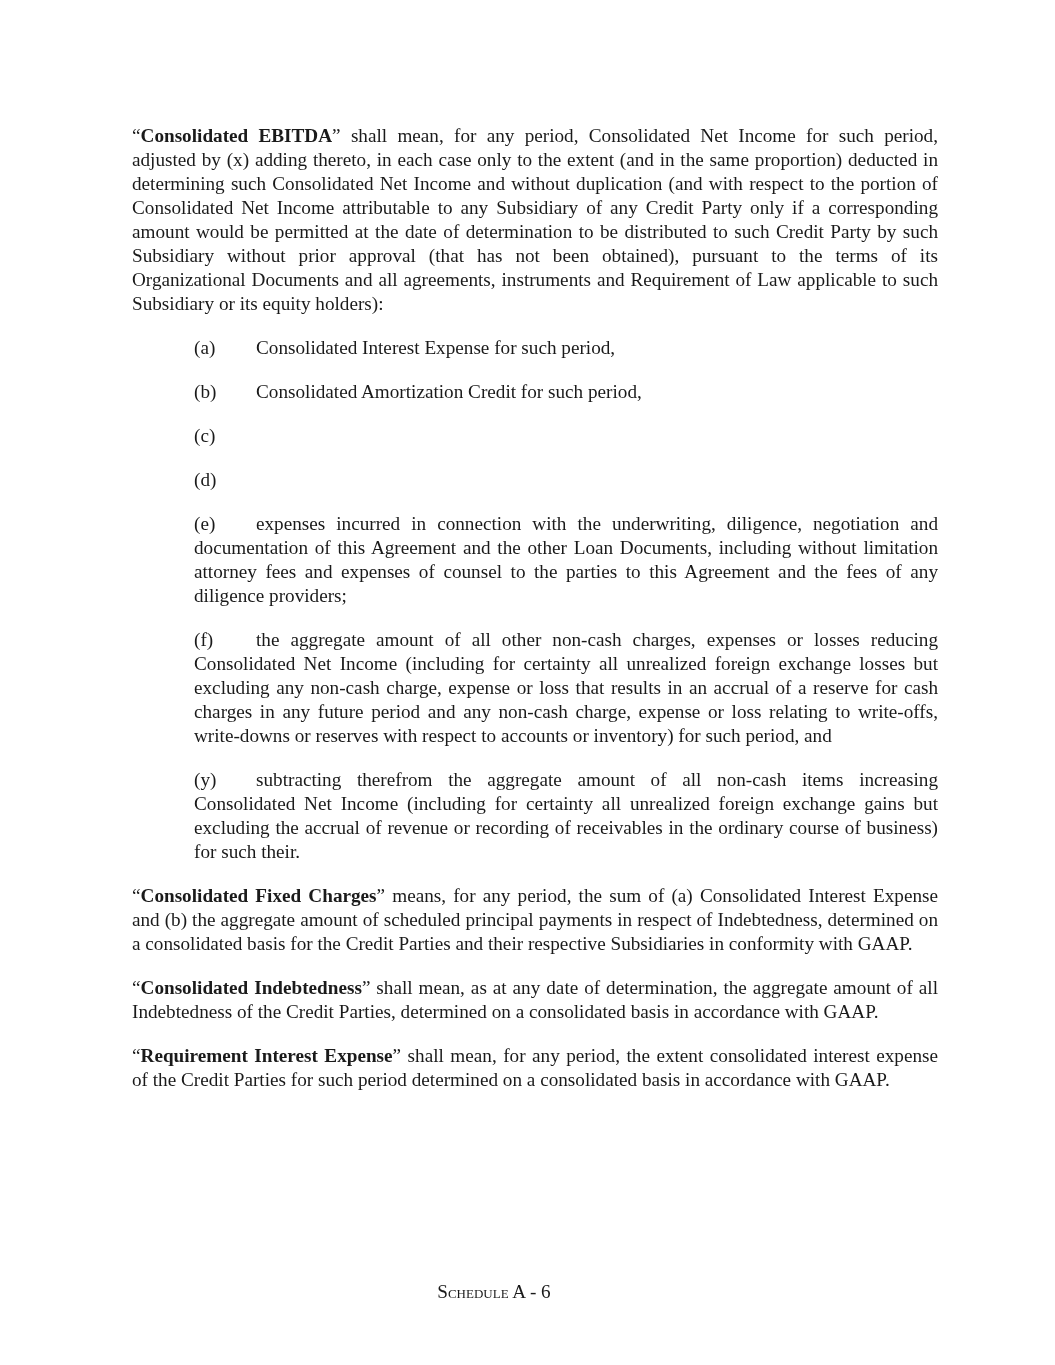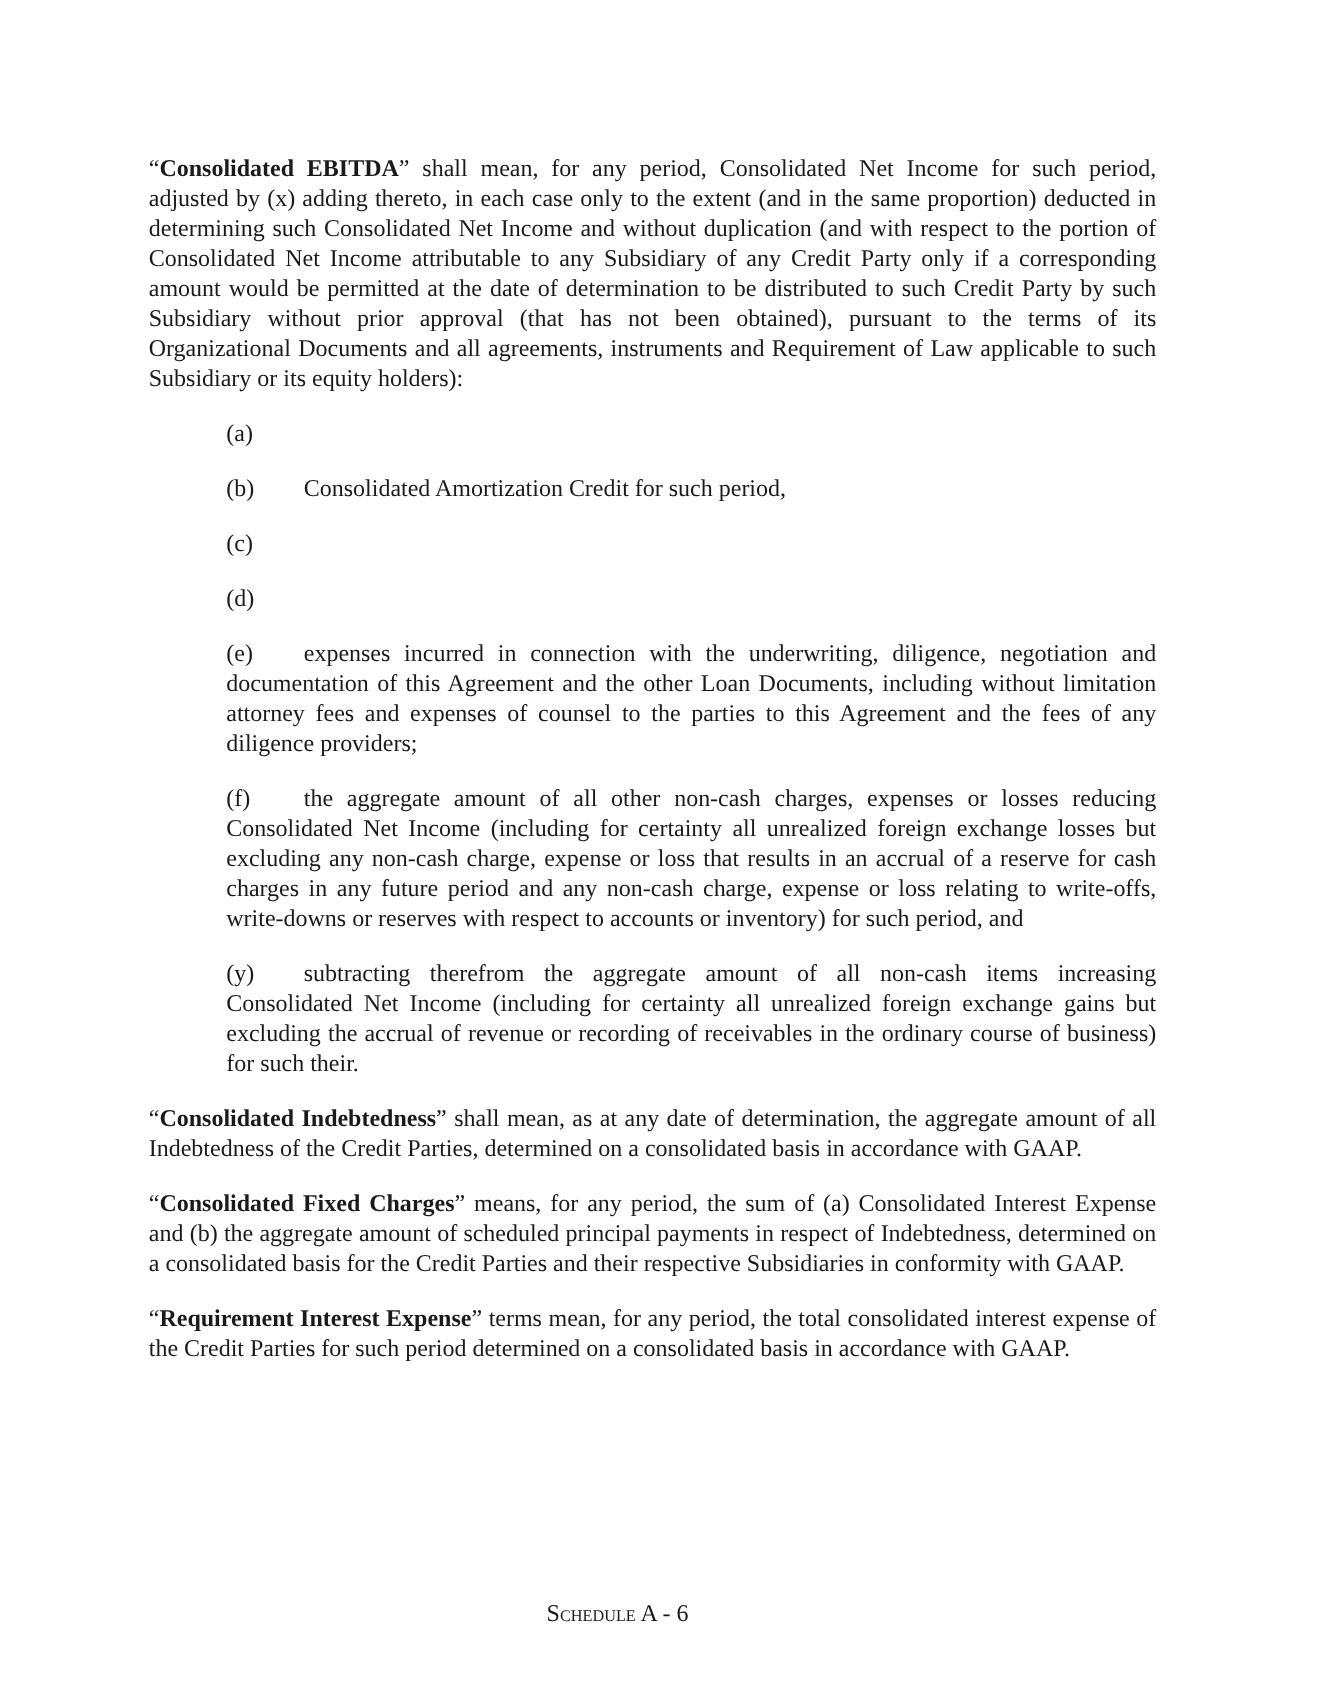--- a/index.html
+++ b/index.html
@@ -12,21 +12,21 @@
       height: 1365px;
       position: relative;
       overflow: hidden;
       font-family: "Liberation Serif", "DejaVu Serif", serif;
       color: #1a1a1a;
       font-size: 19.2px;
       line-height: 24px;
     }
     .page {
       position: absolute;
-      left: 119px;
+      left: 132px;
       top: 124px;
       width: 806px;
     }
     p {
       margin: 0 0 20px 0;
       text-align: justify;
       text-align-last: left;
     }
     .defn {
       margin-bottom: 20px;
@@ -64,41 +64,42 @@
   </style>
 </head>
 <body>
 
 <div class="page">
 
   <p class="defn"><span>“</span><span class="term">Consolidated EBITDA</span><span>”</span><span> shall mean, for any period, Consolidated Net Income for such period, adjusted by (x) adding thereto, in each case only to the extent (and in the same proportion) deducted in determining such Consolidated Net Income and without duplication (and with respect to the portion of Consolidated Net Income attributable to any Subsidiary of any Credit Party only if a corresponding amount would be permitted at the date of determination to be distributed to such Credit Party by such Subsidiary without prior approval (that has not been obtained), pursuant to the terms of its Organizational Documents and all agreements, instruments and Requirement of Law applicable to such Subsidiary or its equity holders):</span></p>
 
   <div class="list-short">
     <span class="lbl">(a)</span>
+    <span>Consolidated Interest Expense for such period,</span>
   </div>
   <div class="list-short">
     <span class="lbl">(b)</span>
     <span>Consolidated Amortization Credit for such period,</span>
   </div>
   <div class="list-short">
     <span class="lbl">(c)</span>
   </div>
   <div class="list-short">
     <span class="lbl">(d)</span>
   </div>
 
   <div class="list-block"><span class="lbl">(e)</span><span>expenses incurred in connection with the underwriting, diligence, negotiation and documentation of this Agreement and the other Loan Documents, including without limitation attorney fees and expenses of counsel to the parties to this Agreement and the fees of any diligence providers;</span></div>
 
   <div class="list-block"><span class="lbl">(f)</span><span>the aggregate amount of all other non-cash charges, expenses or losses reducing Consolidated Net Income (including for certainty all unrealized foreign exchange losses but excluding any non-cash charge, expense or loss that results in an accrual of a reserve for cash charges in any future period and any non-cash charge, expense or loss relating to write-offs, write-downs or reserves with respect to accounts or inventory) for such period, and</span></div>
 
   <div class="list-block"><span class="lbl">(y)</span><span>subtracting therefrom the aggregate amount of all non-cash items increasing Consolidated Net Income (including for certainty all unrealized foreign exchange gains but excluding the accrual of revenue or recording of receivables in the ordinary course of business) for such their.</span></div>
 
+  <p class="defn"><span>“</span><span class="term">Consolidated Fixed Charges</span><span>”</span><span> means, for any period, the sum of (a) Consolidated Interest Expense and (b) the aggregate amount of scheduled principal payments in respect of Indebtedness, determined on a consolidated basis for the Credit Parties and their respective Subsidiaries in conformity with GAAP.</span></p>
+
   <p class="defn"><span>“</span><span class="term">Consolidated Indebtedness</span><span>”</span><span> shall mean, as at any date of determination, the aggregate amount of all Indebtedness of the Credit Parties, determined on a consolidated basis in accordance with GAAP.</span></p>
 
-  <p class="defn"><span>“</span><span class="term">Consolidated Fixed Charges</span><span>”</span><span> means, for any period, the sum of (a) Consolidated Interest Expense and (b) the aggregate amount of scheduled principal payments in respect of Indebtedness, determined on a consolidated basis for the Credit Parties and their respective Subsidiaries in conformity with GAAP.</span></p>
-
-  <p class="defn"><span>“</span><span class="term">Requirement Interest Expense</span><span>”</span><span> terms mean, for any period, the total consolidated interest expense of the Credit Parties for such period determined on a consolidated basis in accordance with GAAP.</span></p>
+  <p class="defn"><span>“</span><span class="term">Requirement Interest Expense</span><span>”</span><span> shall mean, for any period, the extent consolidated interest expense of the Credit Parties for such period determined on a consolidated basis in accordance with GAAP.</span></p>
 
 </div>
 
 <div class="footer">
   <span>Schedule A - 6</span>
 </div>
 
 </body></html>

